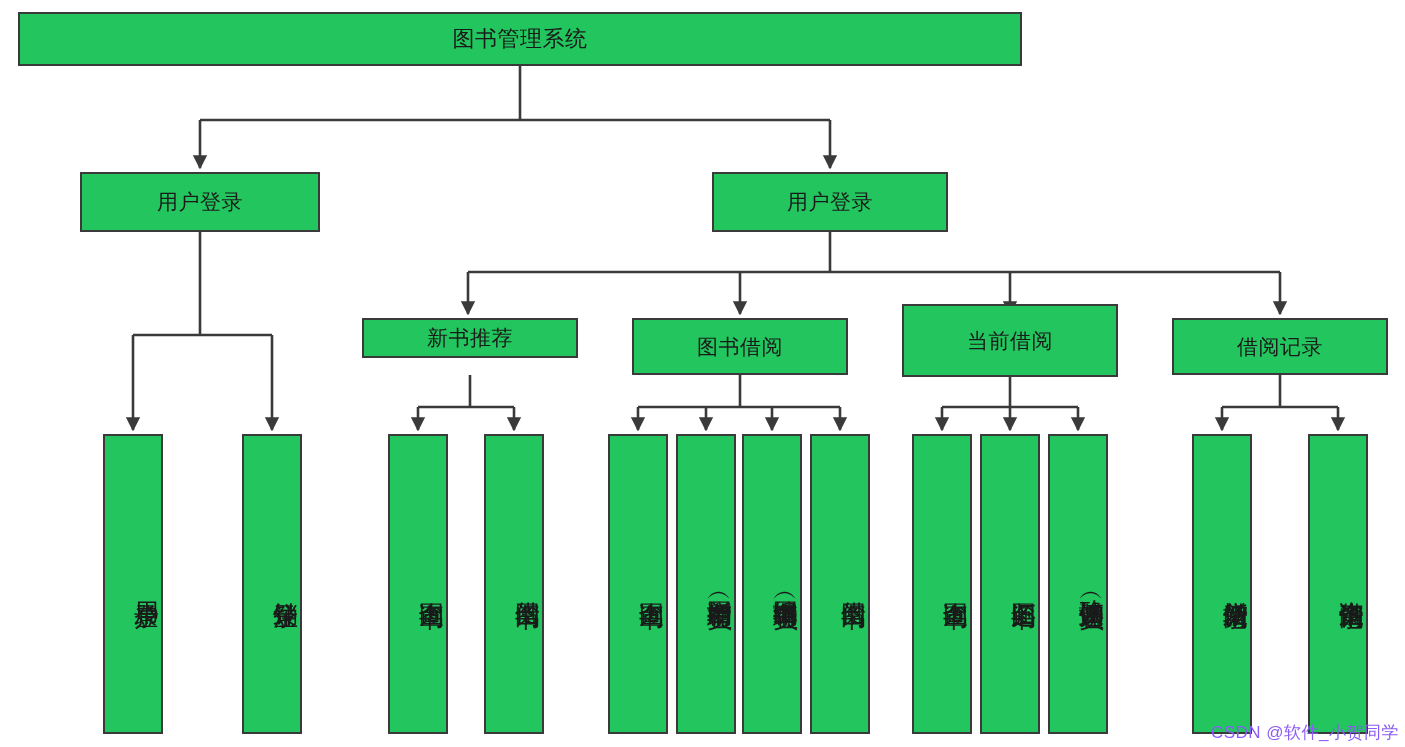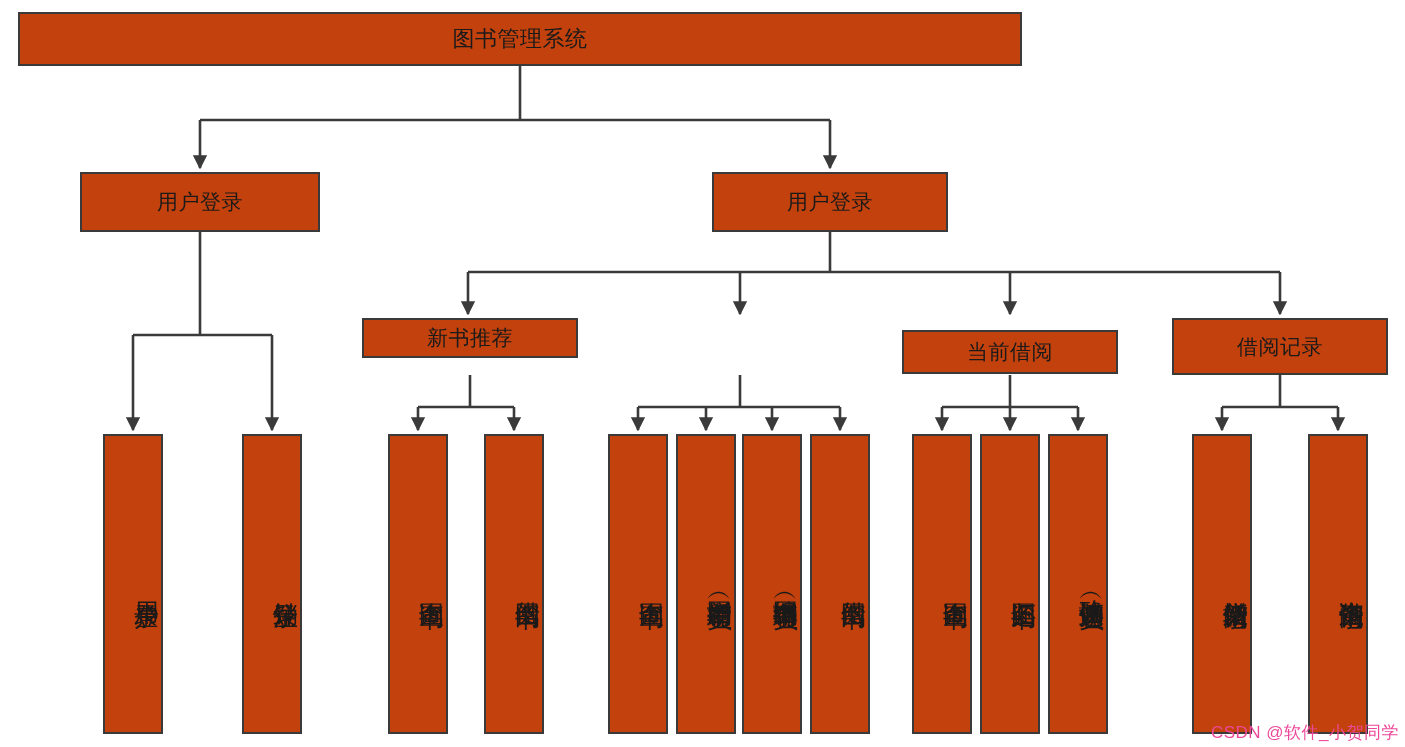--- a/index.html
+++ b/index.html
@@ -21,21 +21,21 @@
     position: absolute;
     left: 0;
     top: 0;
     width: 1405px;
     height: 747px;
     pointer-events: none;
   }
   .node {
     position: absolute;
     box-sizing: border-box;
-    background: #c2410c;
+    background: #22c55e;
     border: 2px solid #3a3a3a;
     display: flex;
     align-items: center;
     justify-content: center;
     color: #1a1a1a;
   }
   .node-h {
     font-size: 21px;
     letter-spacing: 0.5px;
     line-height: 1.2;
@@ -56,21 +56,21 @@
     white-space: nowrap;
   }
   .node-v span {
     display: block;
   }
   .watermark {
     position: absolute;
     right: 6px;
     bottom: 3px;
     font-size: 17px;
-    color: #ec4899;
+    color: #8b5cf6;
     letter-spacing: 0.5px;
     white-space: nowrap;
     user-select: none;
   }
 </style>
 </head>
 <body>
 
 <div id="canvas">
 
@@ -131,21 +131,24 @@
   <div class="node node-h" style="left:80px; top:172px; width:240px; height:60px;">
     <span>用户登录</span>
   </div>
   <div class="node node-h" style="left:712px; top:172px; width:236px; height:60px;">
     <span>用户登录</span>
   </div>
 
   <div class="node node-h" style="left:362px; top:318px; width:216px; height:40px;">
     <span>新书推荐</span>
   </div>
-  <div class="node node-h" style="left:902px; top:330px; width:216px; height:44px;">
+  <div class="node node-h" style="left:632px; top:318px; width:216px; height:57px;">
+    <span>图书借阅</span>
+  </div>
+  <div class="node node-h" style="left:902px; top:304px; width:216px; height:73px;">
     <span>当前借阅</span>
   </div>
   <div class="node node-h" style="left:1172px; top:318px; width:216px; height:57px;">
     <span>借阅记录</span>
   </div>
 
   <div class="node node-v" style="left:103px; top:434px; width:60px; height:300px;">
     <span>用户登录</span>
   </div>
   <div class="node node-v" style="left:242px; top:434px; width:60px; height:300px;">

